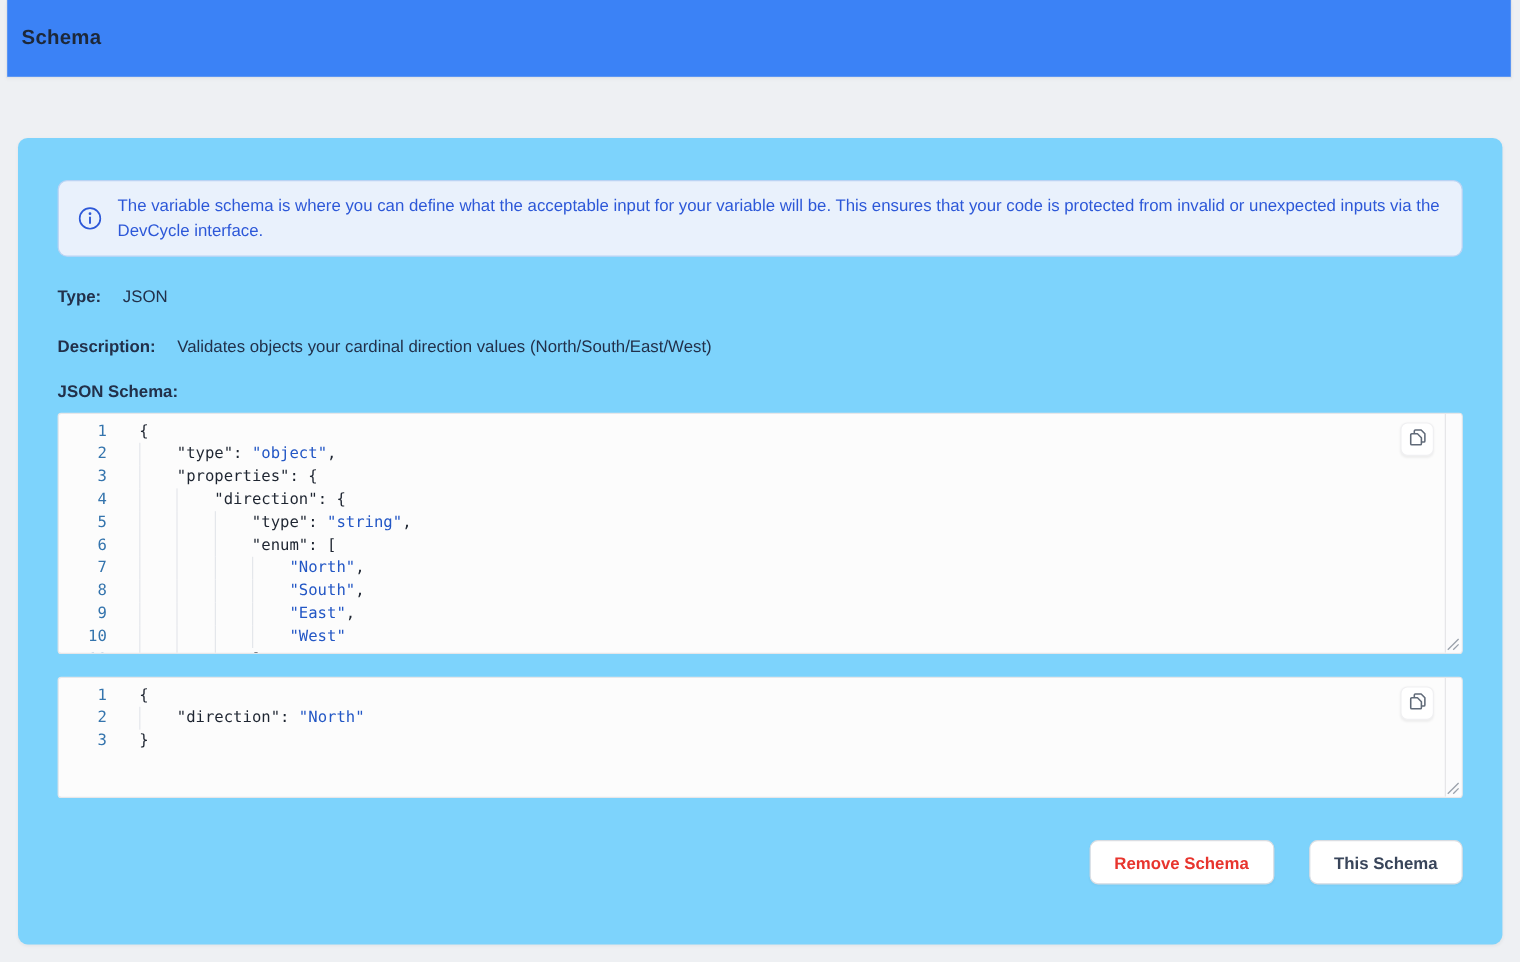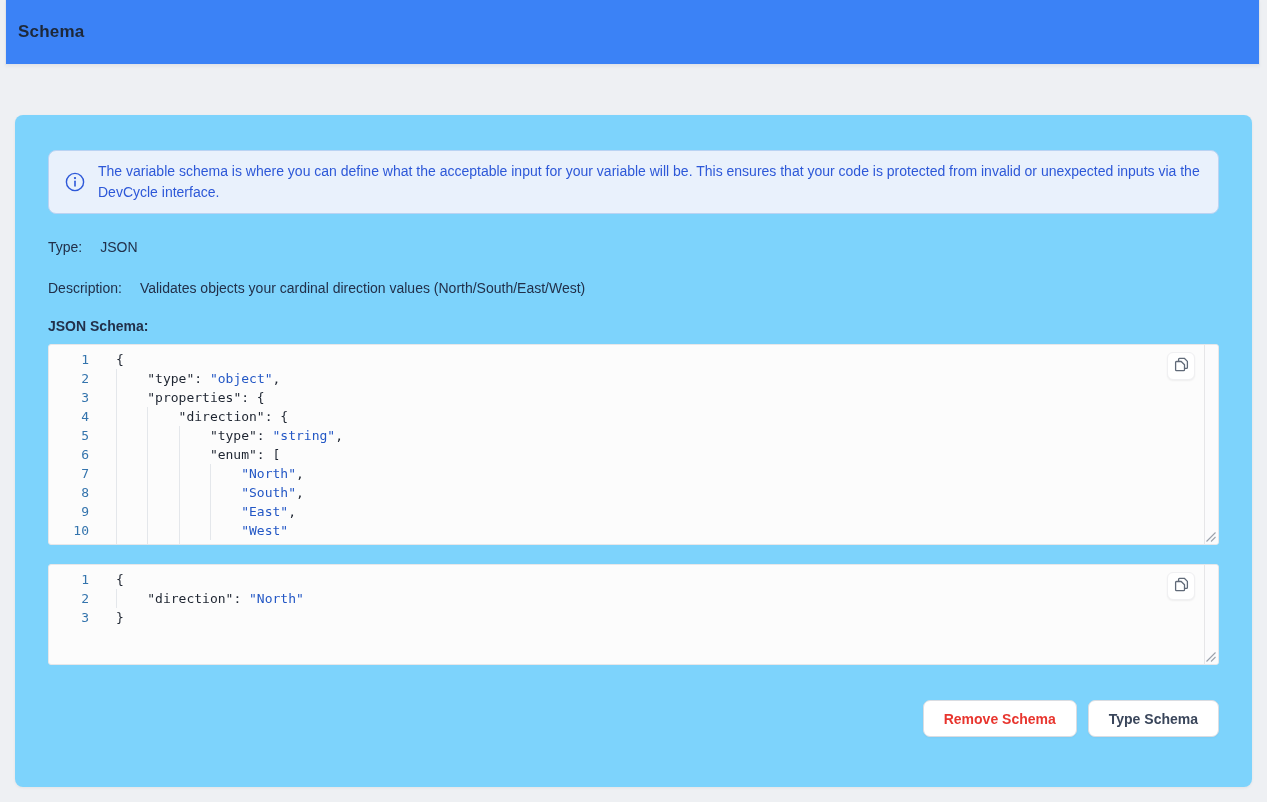--- a/index.html
+++ b/index.html
@@ -46,21 +46,21 @@
     margin-bottom:25px;
   }
   .alert-icon { flex-shrink:0; display:flex; }
   .alert-text {
     color:#2d58d8; font-size:14px; line-height:21px;
   }
 
   
   .field-row { font-size:14px; line-height:16px; margin-bottom:25px; }
   .field-row.desc { margin-bottom:22px; }
-  .field-label { font-weight:normal; color:#22304a; margin-right:8px; }
+  .field-label { font-weight:bold; color:#22304a; margin-right:8px; }
   .field-value { color:#22304a;margin-left:10px; }
   .section-label { font-size:14px; font-weight:bold; color:#22304a; margin-bottom:10px; }
 
   
   .editor {
     position:relative;
     width:1171px;
     background:#fcfcfc;
     border:1px solid #e7e7e9;
     border-radius:3px;
@@ -102,21 +102,21 @@
     cursor:pointer;
   }
   .resize-grip {
     position:absolute; right:2px; bottom:2px;
     width:12px; height:12px; z-index:2;
     display:flex; align-items:flex-end; justify-content:flex-end;
     cursor:nwse-resize;
   }
 
   
-  .btn-row { display:flex; justify-content:flex-end; gap:11px; }
+  .btn-row { display:flex; justify-content:flex-end; gap:29px; }
   .btn {
     height:37px; padding:0 20px;
     background:#fff;
     border:1px solid #dadde2;
     border-radius:7px;
     box-shadow:0 1px 2px rgba(0,0,0,0.03);
     font-family:"Liberation Sans", sans-serif;
     font-size:14px; font-weight:bold;
     color:#39455a;
     cursor:pointer;
@@ -221,16 +221,16 @@
     <div class="resize-grip">
       <svg width="11" height="11" viewBox="0 0 11 11" stroke="#9aa1ab" stroke-width="1.1">
         <line x1="10.5" y1="1.5" x2="1.5" y2="10.5"></line>
         <line x1="10.5" y1="6" x2="6" y2="10.5"></line>
       </svg>
     </div>
   </div>
 
   <div class="btn-row">
     <button class="btn btn-danger">Remove Schema</button>
-    <button class="btn">Type Schema</button>
+    <button class="btn">This Schema</button>
   </div>
 
 </main>
 
 </body></html>

